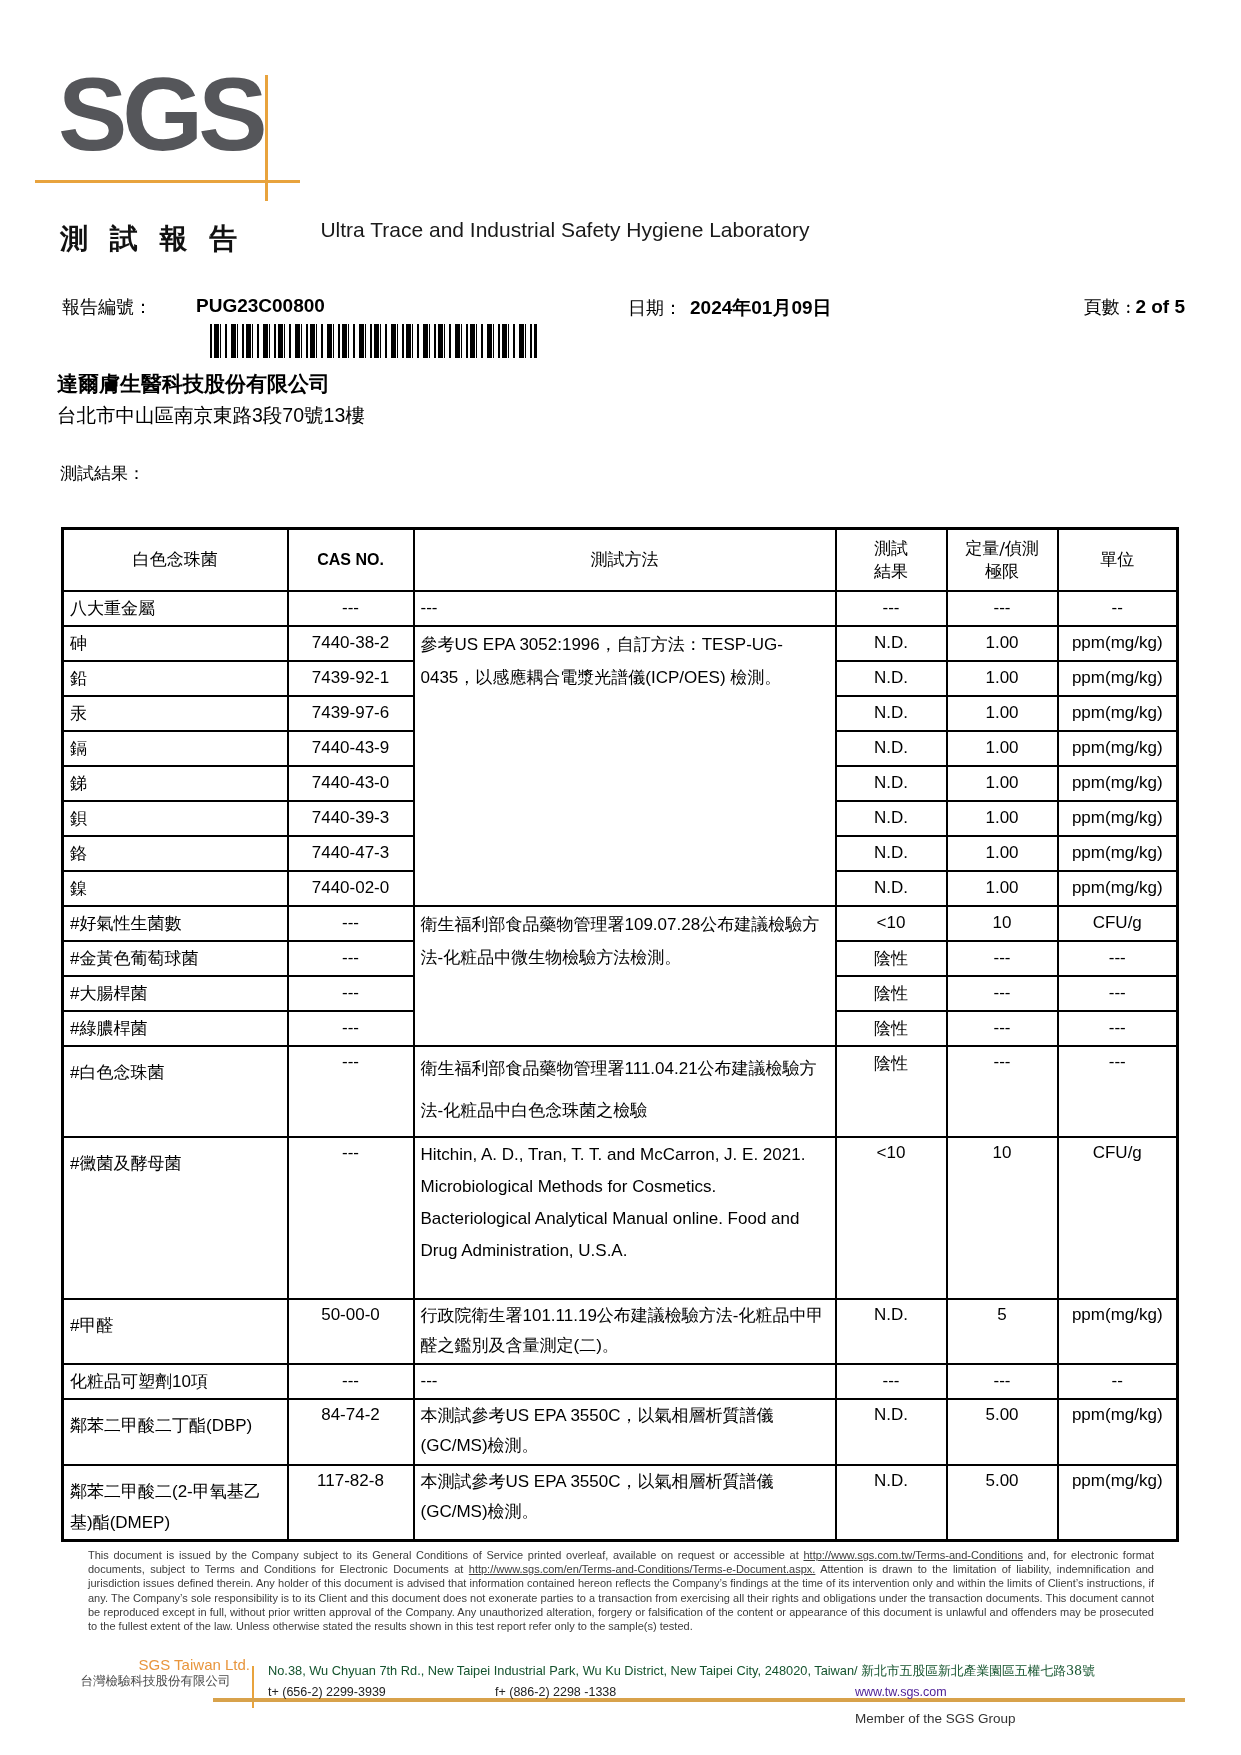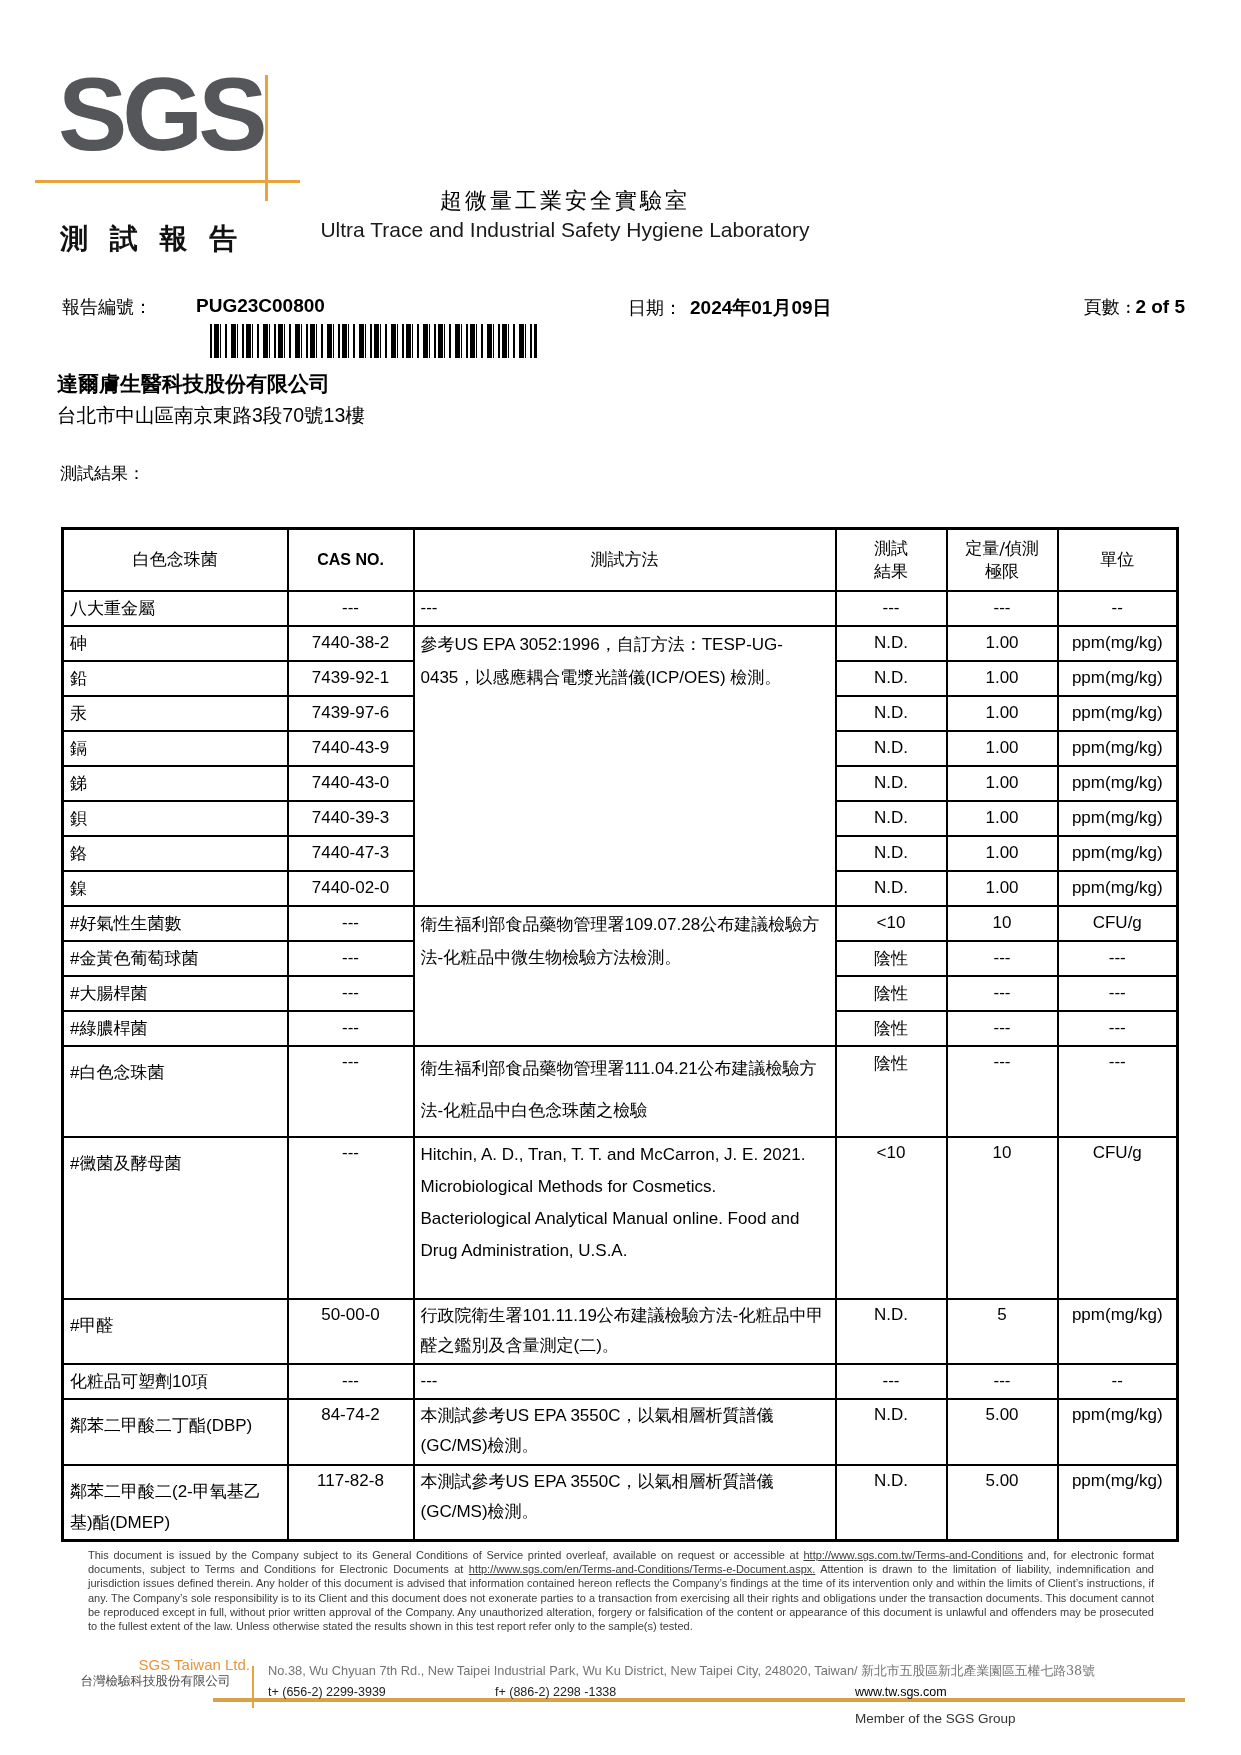--- a/index.html
+++ b/index.html
@@ -90,37 +90,36 @@
     position:absolute; left:88px; top:1548px; width:1066px;
     font-size:11px; line-height:14.2px; text-align:justify; color:#3c3c3c;
   }
   .disclaimer a, .disc-link { color:#3c3c3c; text-decoration:underline; }
 
   
   .f-company-en { position:absolute; left:60px; top:1656px; width:190px; text-align:right; font-size:15px; color:#e8953c; }
   .f-company-zh { position:absolute; left:58px; top:1673px; width:195px; text-align:center; font-family:"DejaVu Serif", serif; font-size:12.5px; color:#4a4a4a; }
   .f-vline { position:absolute; left:252px; top:1666px; width:2px; height:42px; background:#e8a33d; }
   .f-hline { position:absolute; left:213px; top:1698px; width:972px; height:4px; background:#d8a24b; }
-  .f-address { position:absolute; left:268px; top:1663px; font-size:12.8px; color:#737373; }
+  .f-address { position:absolute; left:268px; top:1663px; font-size:12.8px; color:#14532d; }
   .f-address .zh { font-family:"DejaVu Serif", serif; }
   .f-tel { position:absolute; left:268px; top:1685px; font-size:12.5px; color:#222; }
   .f-fax { position:absolute; left:495px; top:1685px; font-size:12.5px; color:#222; }
-  .f-web { position:absolute; left:855px; top:1685px; font-size:12.5px; color:#000000; }
+  .f-web { position:absolute; left:855px; top:1685px; font-size:12.5px; color:#4c1d95; }
   .f-member { position:absolute; left:855px; top:1711px; font-size:13.5px; color:#333; }
 </style>
 </head>
 <body>
 
 <div class="page">
 
   <div class="logo-text">SGS</div>
   <div class="cross-h"></div>
   <div class="cross-v"></div>
   <div class="report-type">測 試 報 告</div>
-  <div class="lab-zh">超微量工業安全實驗室</div>
   <div class="lab-en">Ultra Trace and Industrial Safety Hygiene Laboratory</div>
 
   <div class="meta-row">
     <span class="report-no-label serif">報告編號：</span>
     <span class="report-no-value">PUG23C00800</span>
     <span class="date-wrap"><span class="date-label">日期：</span><span class="date-value">2024年01月09日</span></span>
     <span class="page-wrap"><span class="page-label">頁數 :</span><span class="page-value">2 of 5</span></span>
   </div>
 
   <div class="barcode"></div>

